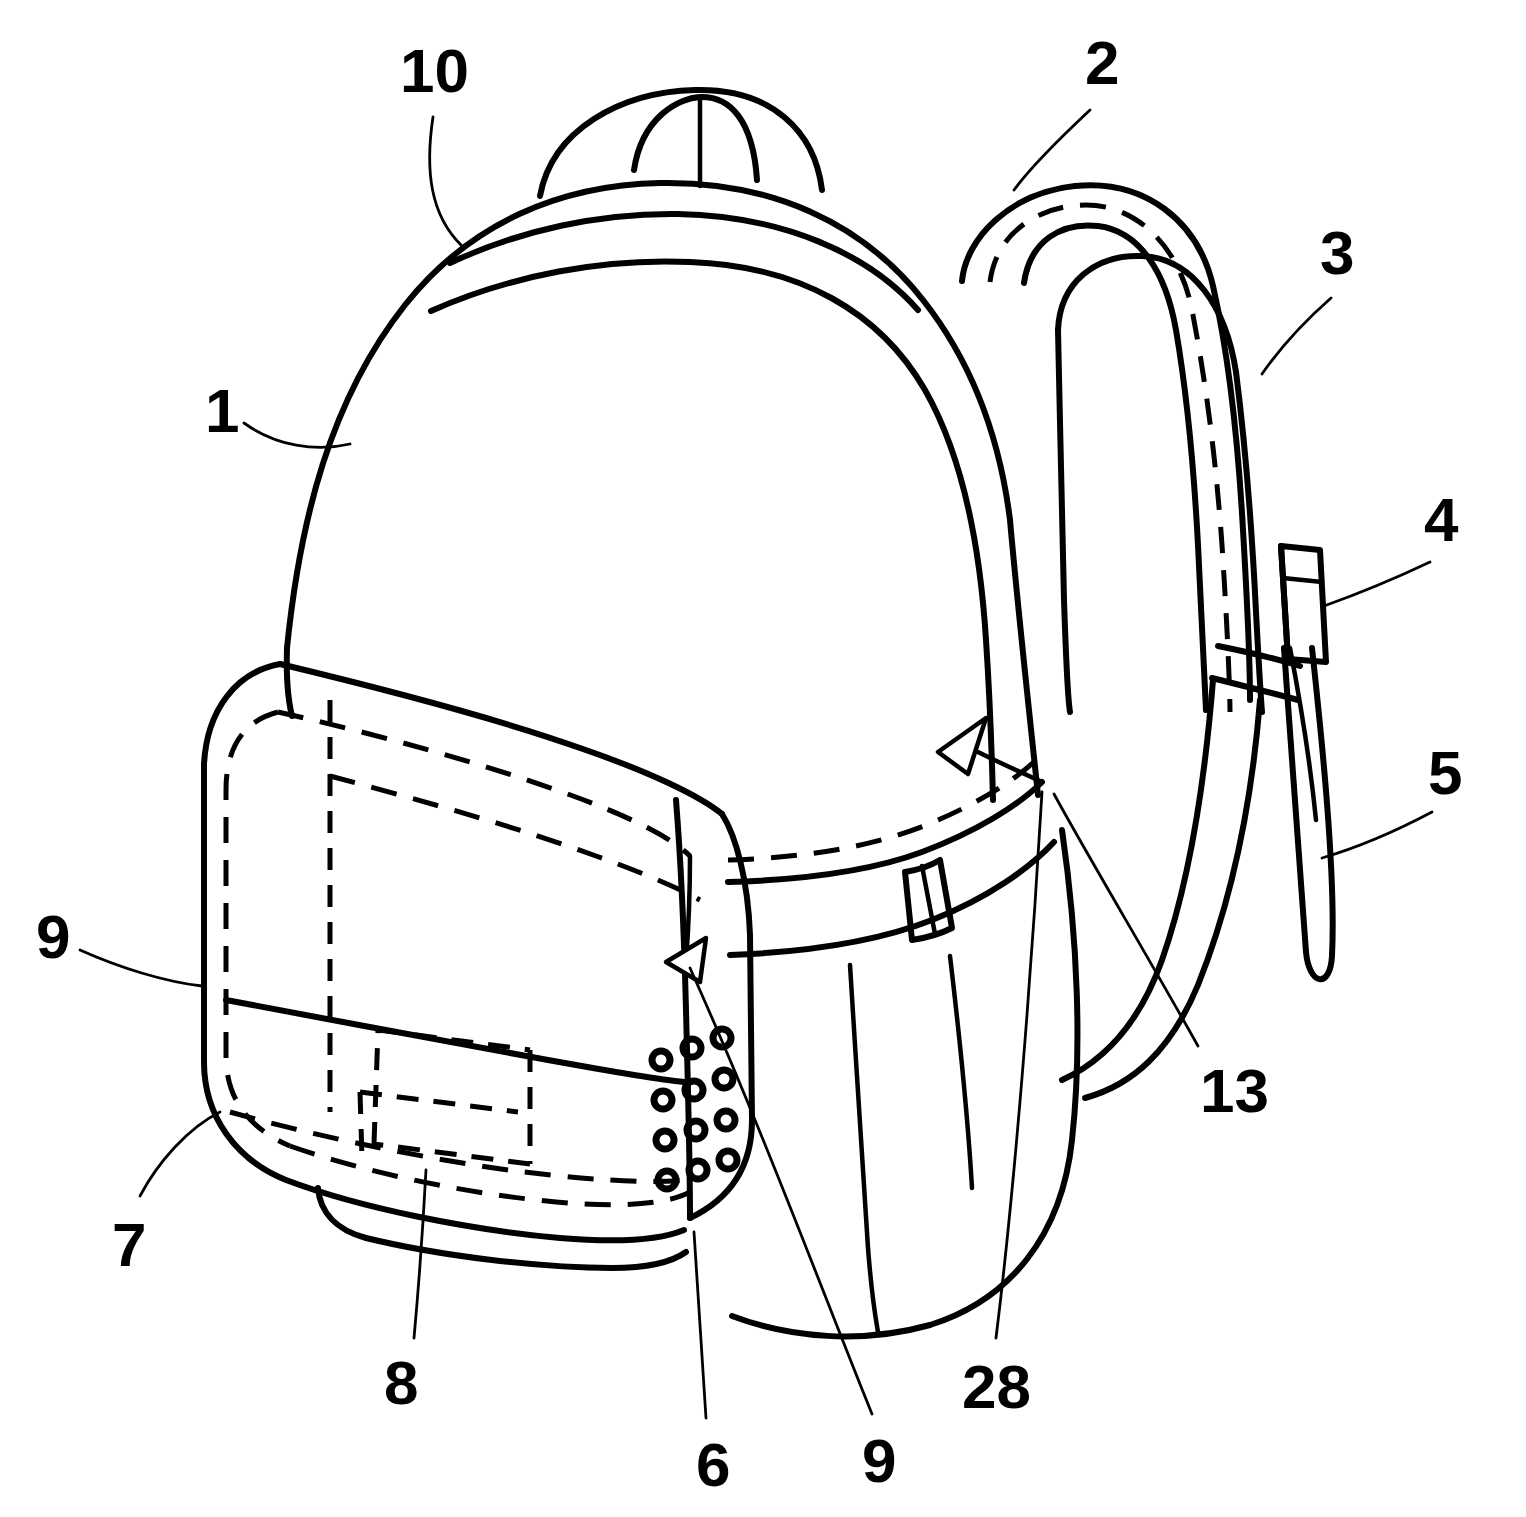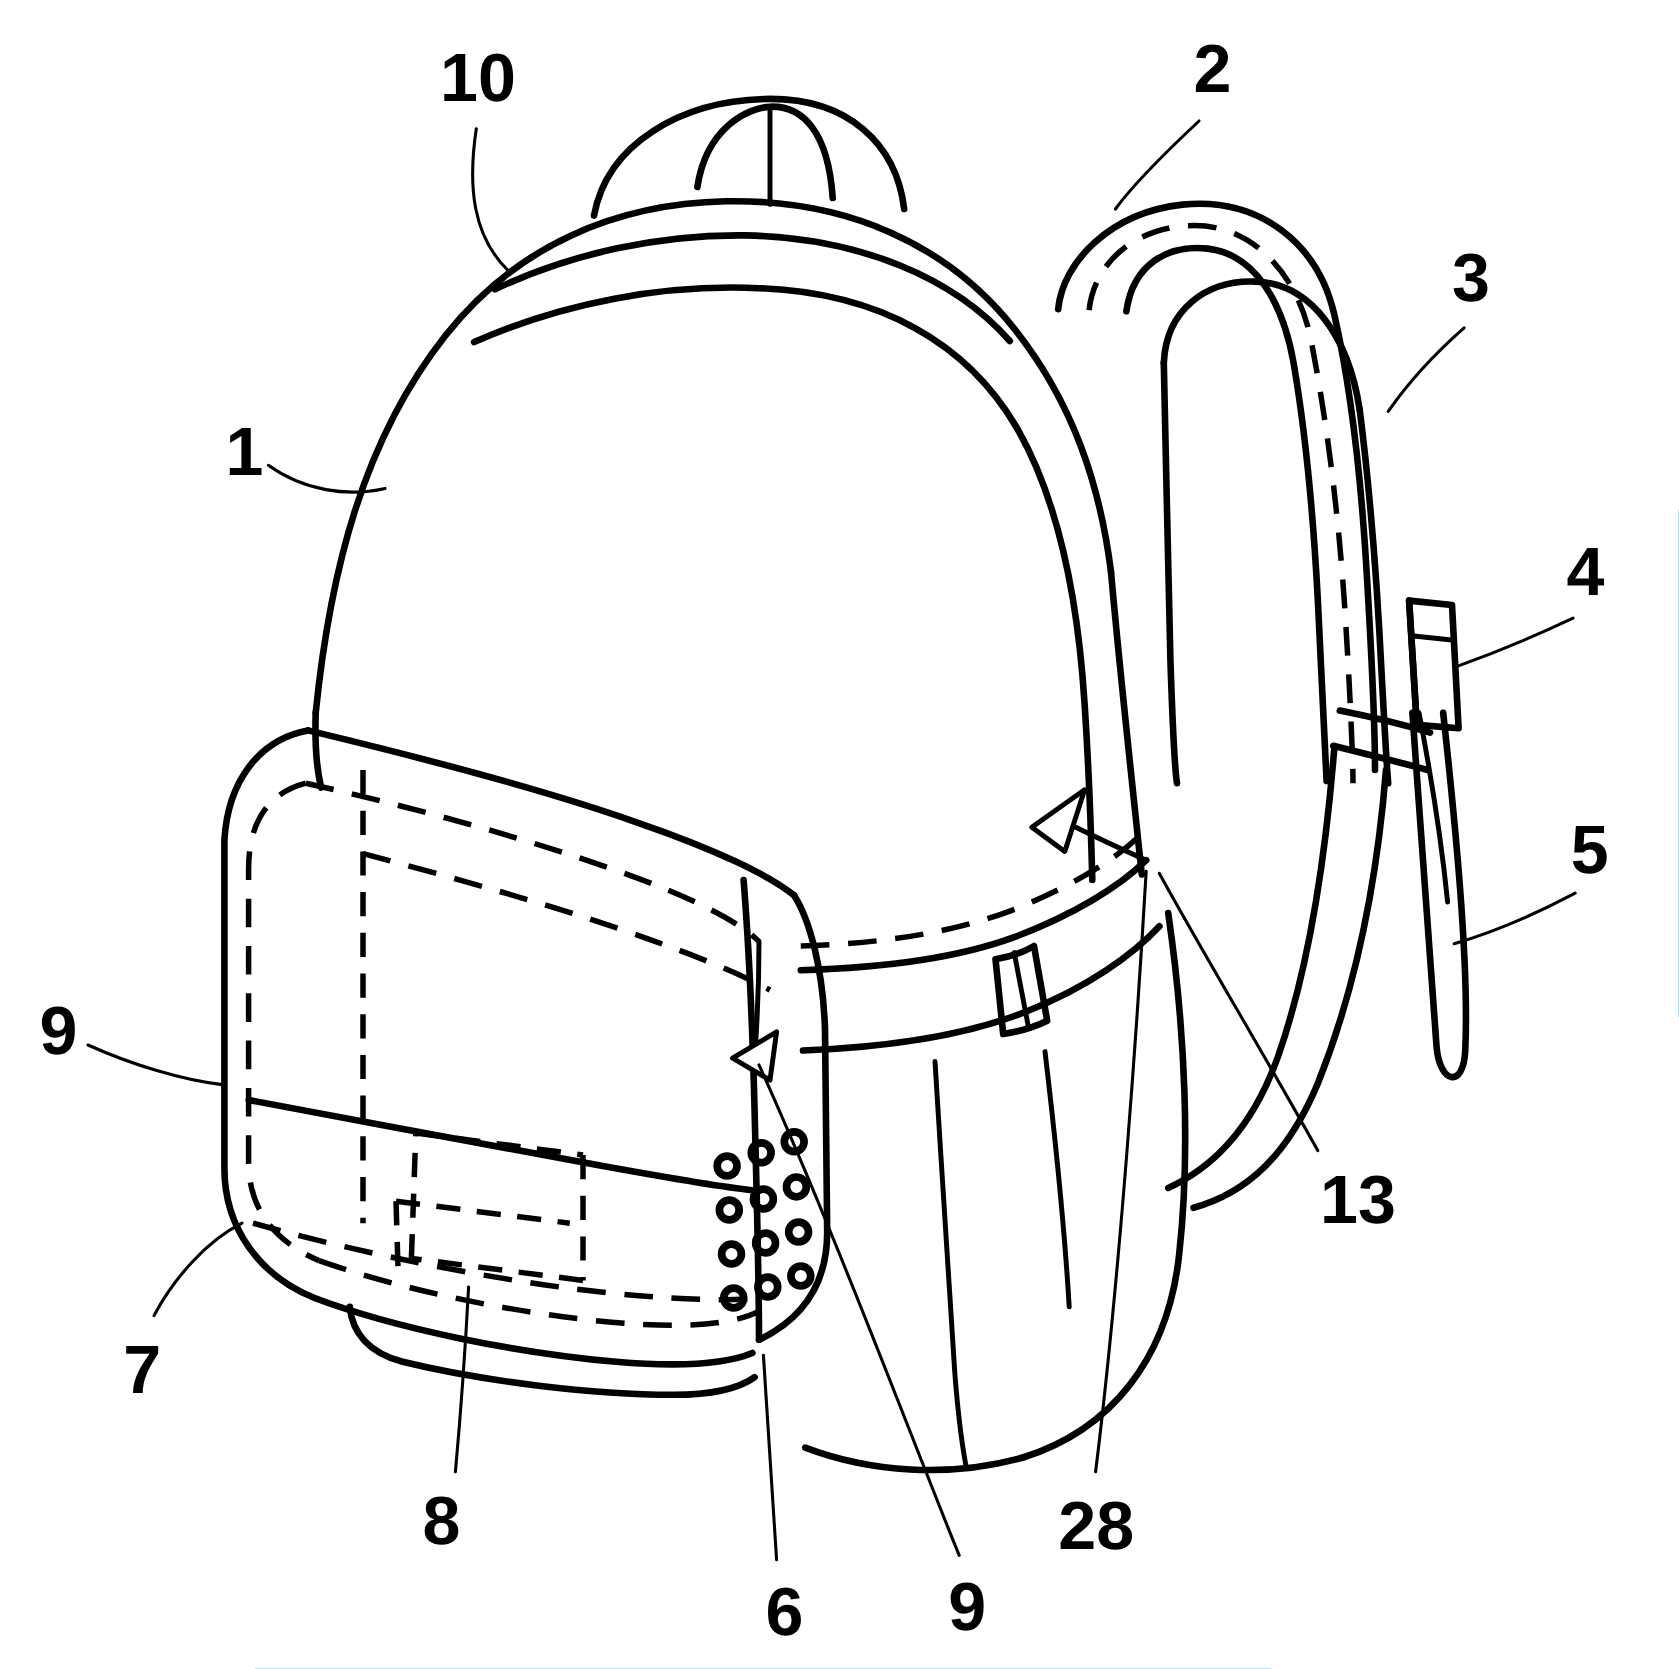--- a/index.html
+++ b/index.html
@@ -8,21 +8,21 @@
     padding: 0;
     background: #ffffff;
   }
   body {
     font-family: "Liberation Sans", sans-serif;
   }
   #sheet {
     position: relative;
     width: 1526px;
     height: 1517px;
-    background: #0ea5e9;
+    background: #ec4899;
     overflow: hidden;
   }
   #figure {
     position: absolute;
     left: 0;
     top: 0;
     width: 1526px;
     height: 1517px;
   }
   .ref-num {

